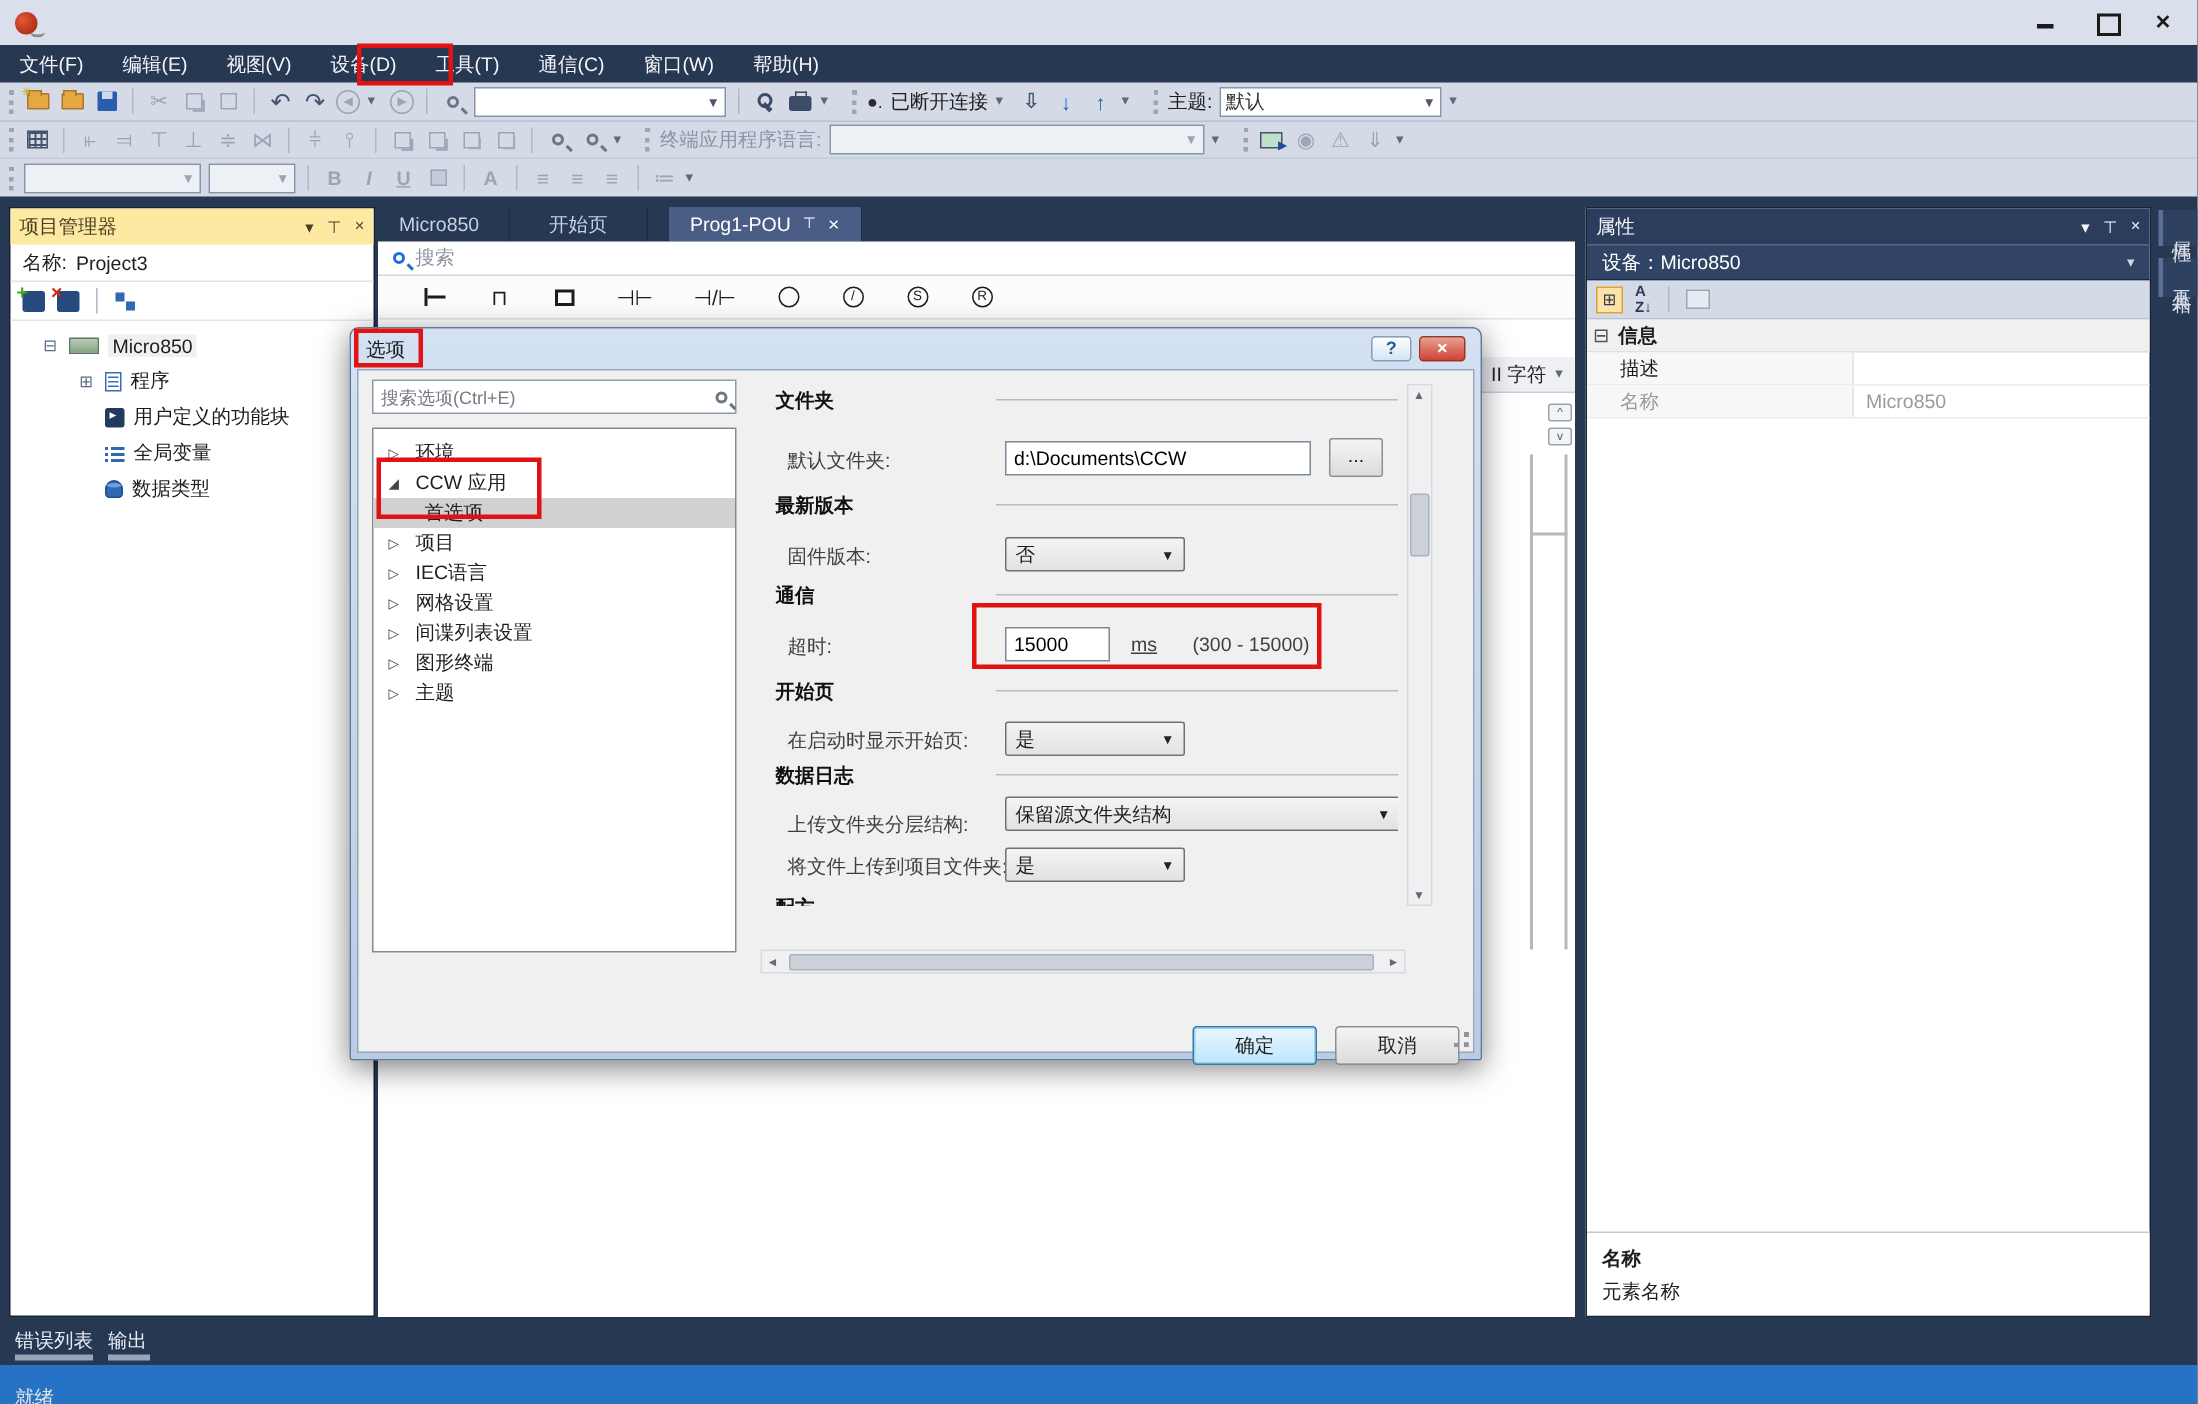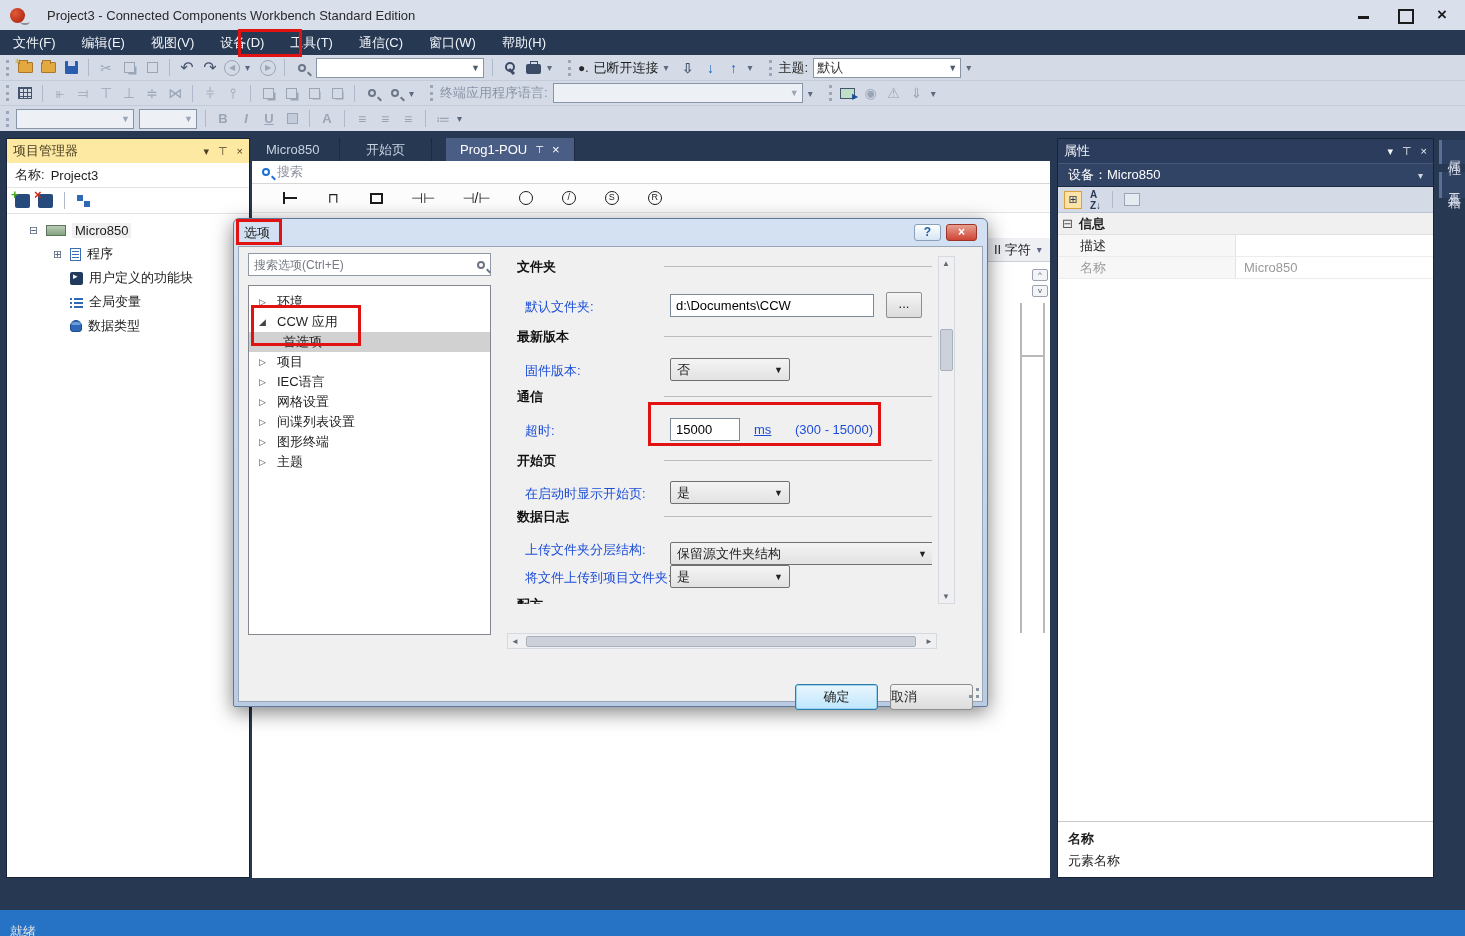--- a/index.html
+++ b/index.html
@@ -144,44 +144,43 @@
   .dlg-search input { flex:1; border:none; outline:none; font:12px "Liberation Sans",sans-serif; background:transparent; }
   .dlg-search input::placeholder { color:#767b85; }
   .dlg-tree { position:absolute; left:9px; top:38px; width:243px; height:350px; background:#fff; border:1px solid #828790; padding-top:6px; font-size:13px; }
   .dt-row { height:20px; display:flex; align-items:center; gap:7px; padding-left:10px; }
   .dt-row .exp { width:11px; font-size:9px; color:#444; }
   .dt-row.sel { background:#d1d1d1; }
   .dt-child { padding-left:34px; }
   .dlg-right { position:absolute; left:268px; top:9px; width:425px; height:348px; overflow:hidden; }
   .sec-h { position:absolute; left:10px; font-weight:bold; color:#111; }
   .sec-line { position:absolute; height:1px; background:#bcbcbc; left:157px; width:268px; }
-  .f-label { position:absolute; left:18px; color:#1d4ed8; }
+  .f-label { position:absolute; left:18px; color:#404040; }
   .f-input { position:absolute; height:23px; background:#fff; border:1px solid #7a8a99; font:13px "Liberation Sans",sans-serif; padding:0 5px; }
   .f-combo { position:absolute; height:23px; border:1px solid #707070; border-radius:2px; background:linear-gradient(#f4f4f4,#e2e2e2); display:flex; align-items:center; padding:0 6px; }
   .f-combo .arr { margin-left:auto; font-size:9px; color:#222; }
   .f-btn { position:absolute; border:1px solid #8e8e8e; border-radius:2px; background:linear-gradient(#f4f4f4,#dcdcdc); text-align:center; }
   .vscroll { position:absolute; left:699px; top:9px; width:17px; height:348px; background:#f0f0f2; border:1px solid #d5d9e0; font-size:8px; color:#606a75; }
   .vthumb { position:absolute; left:1px; width:13px; background:#cdd2da; border:1px solid #a9b1bc; border-radius:2px; }
   .hscroll { position:absolute; left:268px; top:386px; width:430px; height:16px; background:#f0f0f2; border:1px solid #d5d9e0; font-size:8px; color:#606a75; display:flex; align-items:center; justify-content:space-between; padding:0 3px; }
   .hthumb { position:absolute; left:18px; top:2px; width:390px; height:11px; background:#cdd2da; border:1px solid #a9b1bc; border-radius:2px; }
   .dlg-ok { position:absolute; left:556px; top:437px; width:83px; height:26px; border:1px solid #2d7cac; border-radius:3px; background:linear-gradient(#eaf6fd,#bee6fd); box-shadow:inset 0 0 0 1px #9cd1ef; text-align:center; line-height:24px; }
-  .dlg-cancel { position:absolute; left:651px; top:437px; width:83px; height:26px; border:1px solid #8e8e8e; border-radius:3px; background:linear-gradient(#f4f4f4,#dcdcdc); text-align:left; line-height:24px; }
+  .dlg-cancel { position:absolute; left:651px; top:437px; width:83px; height:26px; border:1px solid #8e8e8e; border-radius:3px; background:linear-gradient(#f4f4f4,#dcdcdc); text-align:center; line-height:24px; }
   .gripdots { position:absolute; right:3px; bottom:3px; width:10px; height:10px; border-right:3px dotted #8a94a4; border-bottom:3px dotted #8a94a4; }
 
   
   .anno { position:absolute; border:3px solid #e11212; z-index:30; pointer-events:none; }
 </style>
 </head>
 <body>
 
 <div id="app">
 
   <div class="titlebar">
     <div class="appicon"></div>
-    <div class="title-text">Project3 - Connected Components Workbench Standard Edition</div>
     <div class="wincontrols">
       <div class="winbtn min"></div>
       <div class="winbtn max"></div>
       <div class="winbtn close">×</div>
     </div>
   </div>
 
   <div class="menubar">
     <span class="menu-item">文件(F)</span>
     <span class="menu-item">编辑(E)</span>
@@ -465,20 +464,26 @@
       <div style="font-weight:bold;">名称</div>
       <div style="margin-top:4px;">元素名称</div>
     </div>
   </div>
 
   <div class="vstrip">
     <div class="vtab">属性</div>
     <div class="vtab">工具箱</div>
   </div>
 
+  <div class="btabs">
+    <span class="btab" style="left:10px;">错误列表</span>
+    <span class="btab" style="left:72px;">输出</span>
+    <span class="bbar" style="left:10px; width:52px;"></span>
+    <span class="bbar" style="left:72px; width:28px;"></span>
+  </div>
   <div class="statusbar">
     <span>就绪</span>
   </div>
 
   <div class="dialog">
     <div class="dlg-title">
       <span>选项</span>
       <span class="dlg-btns">
         <span class="dlg-help">?</span>
         <span class="dlg-close">×</span>
@@ -553,21 +558,21 @@
         <div class="sec-line" style="top:204px;"></div>
         <div class="f-label" style="top:229px;">在启动时显示开始页:</div>
         <div class="f-combo" style="left:163px; top:225px; width:120px;">
           <span>是</span>
             <span class="arr">▼</span>
         </div>
 
         <div class="sec-h" style="top:252px;">数据日志</div>
         <div class="sec-line" style="top:260px;"></div>
         <div class="f-label" style="top:285px;">上传文件夹分层结构:</div>
-        <div class="f-combo" style="left:163px; top:286px; width:264px;">
+        <div class="f-combo" style="left:163px; top:275px; width:264px;">
           <span>保留源文件夹结构</span>
             <span class="arr">▼</span>
         </div>
         <div class="f-label" style="top:313px;">将文件上传到项目文件夹:</div>
         <div class="f-combo" style="left:163px; top:309px; width:120px;">
           <span>是</span>
             <span class="arr">▼</span>
         </div>
         <div class="sec-h" style="top:340px;">配方</div>
       </div>

